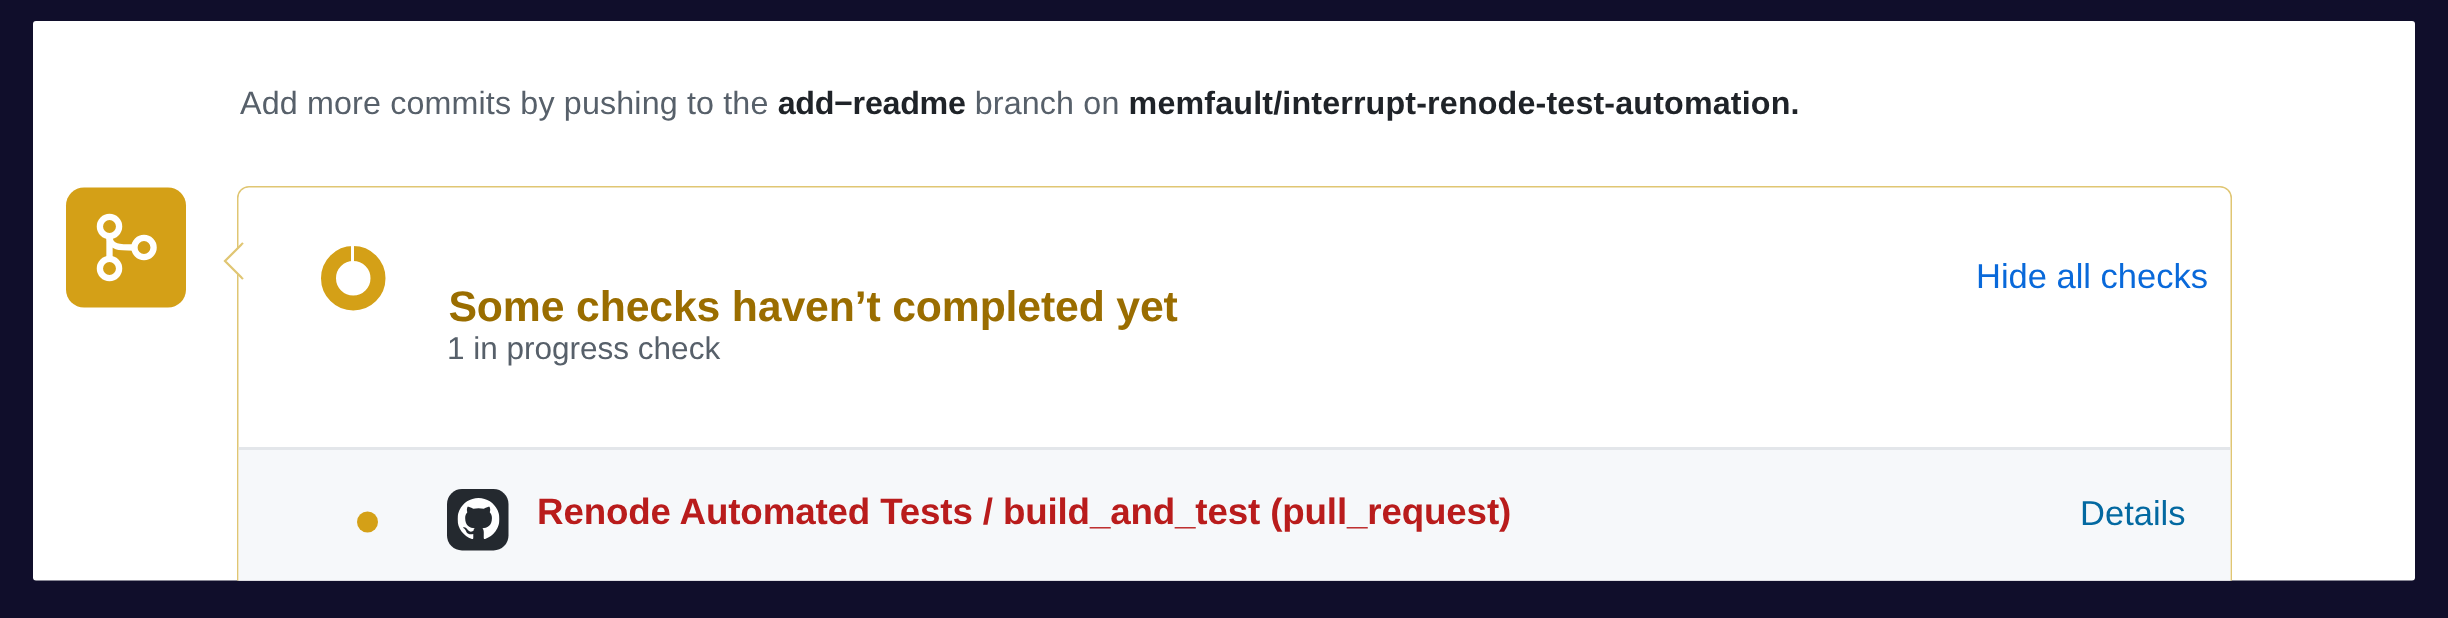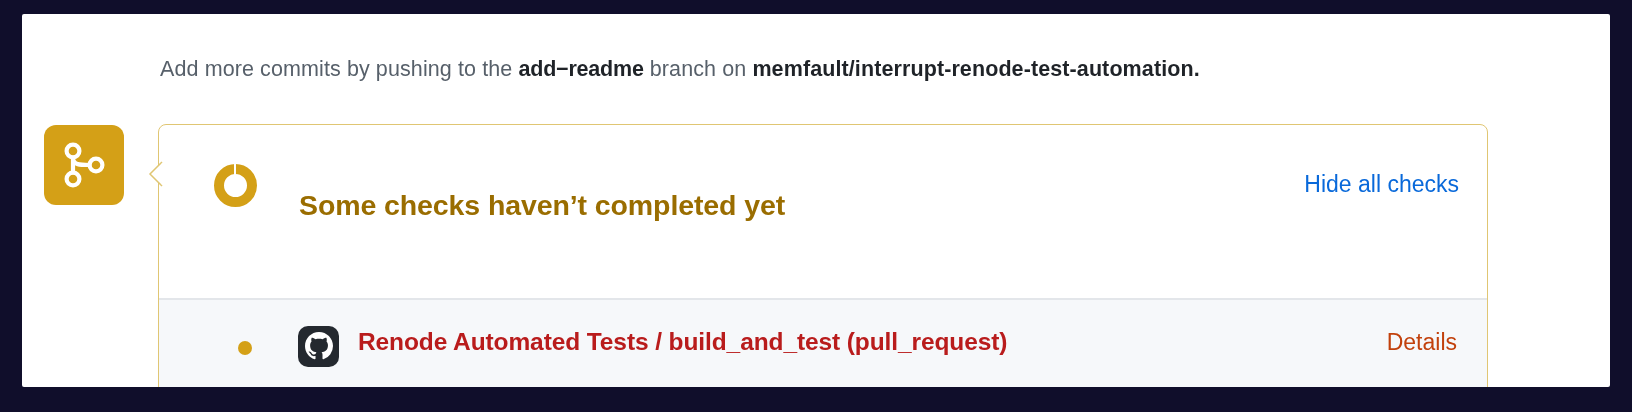--- a/index.html
+++ b/index.html
@@ -122,21 +122,21 @@
   .checks-sub {
     position: absolute;
     left: 139px;
     top: 96px;
     font-size: 21px;
     color: #57606a;
     white-space: nowrap;
   }
   .hide-all {
     position: absolute;
-    right: 28px;
+    right: 15px;
     top: 46px;
     font-size: 23px;
     color: #0969da;
     font-weight: 500;
     cursor: pointer;
     white-space: nowrap;
   }
 
   
   .divider {
@@ -187,21 +187,21 @@
     font-size: 23px;
     font-style: italic;
     color: #57606a;
     white-space: nowrap;
   }
   .details-link {
     position: absolute;
     right: 30px;
     top: 29px;
     font-size: 23px;
-    color: #c2410c;
+    color: #0369a1;
     font-weight: 500;
     cursor: pointer;
     white-space: nowrap;
     text-align: right;
   }
 </style>
 </head>
 <body>
 
 <div class="card">
@@ -233,20 +233,21 @@
   </div>
 
   <div class="checks-box">
 
     <div class="checks-header">
       <div class="spinner">
         <div class="ring"></div>
         <div class="gap"></div>
       </div>
       <div class="checks-title">Some checks haven’t completed yet</div>
+      <div class="checks-sub">1 in progress check</div>
       <div class="hide-all">Hide all checks</div>
     </div>
 
     <div class="divider"></div>
 
     <div class="check-row">
       <div class="row-dot"></div>
       <div class="gh-icon">
         <svg width="28" height="28" viewBox="0 0 16 16" fill="#ffffff">
           <path d="M8 0C3.58 0 0 3.58 0 8c0 3.54 2.29 6.53 5.47 7.59.4.07.55-.17.55-.38 0-.19-.01-.82-.01-1.49-2.01.37-2.53-.49-2.69-.94-.09-.23-.48-.94-.82-1.13-.28-.15-.68-.52-.01-.53.63-.01 1.08.58 1.23.82.72 1.21 1.87.87 2.33.66.07-.52.28-.87.51-1.07-1.78-.2-3.64-.89-3.64-3.95 0-.87.31-1.59.82-2.15-.08-.2-.36-1.02.08-2.12 0 0 .67-.21 2.2.82.64-.18 1.32-.27 2-.27s1.36.09 2 .27c1.53-1.04 2.2-.82 2.2-.82.44 1.1.16 1.92.08 2.12.51.56.82 1.27.82 2.15 0 3.07-1.87 3.75-3.65 3.95.29.25.54.73.54 1.48 0 1.07-.01 1.93-.01 2.2 0 .21.15.46.55.38A8.01 8.01 0 0 0 16 8c0-4.42-3.58-8-8-8z"></path>

